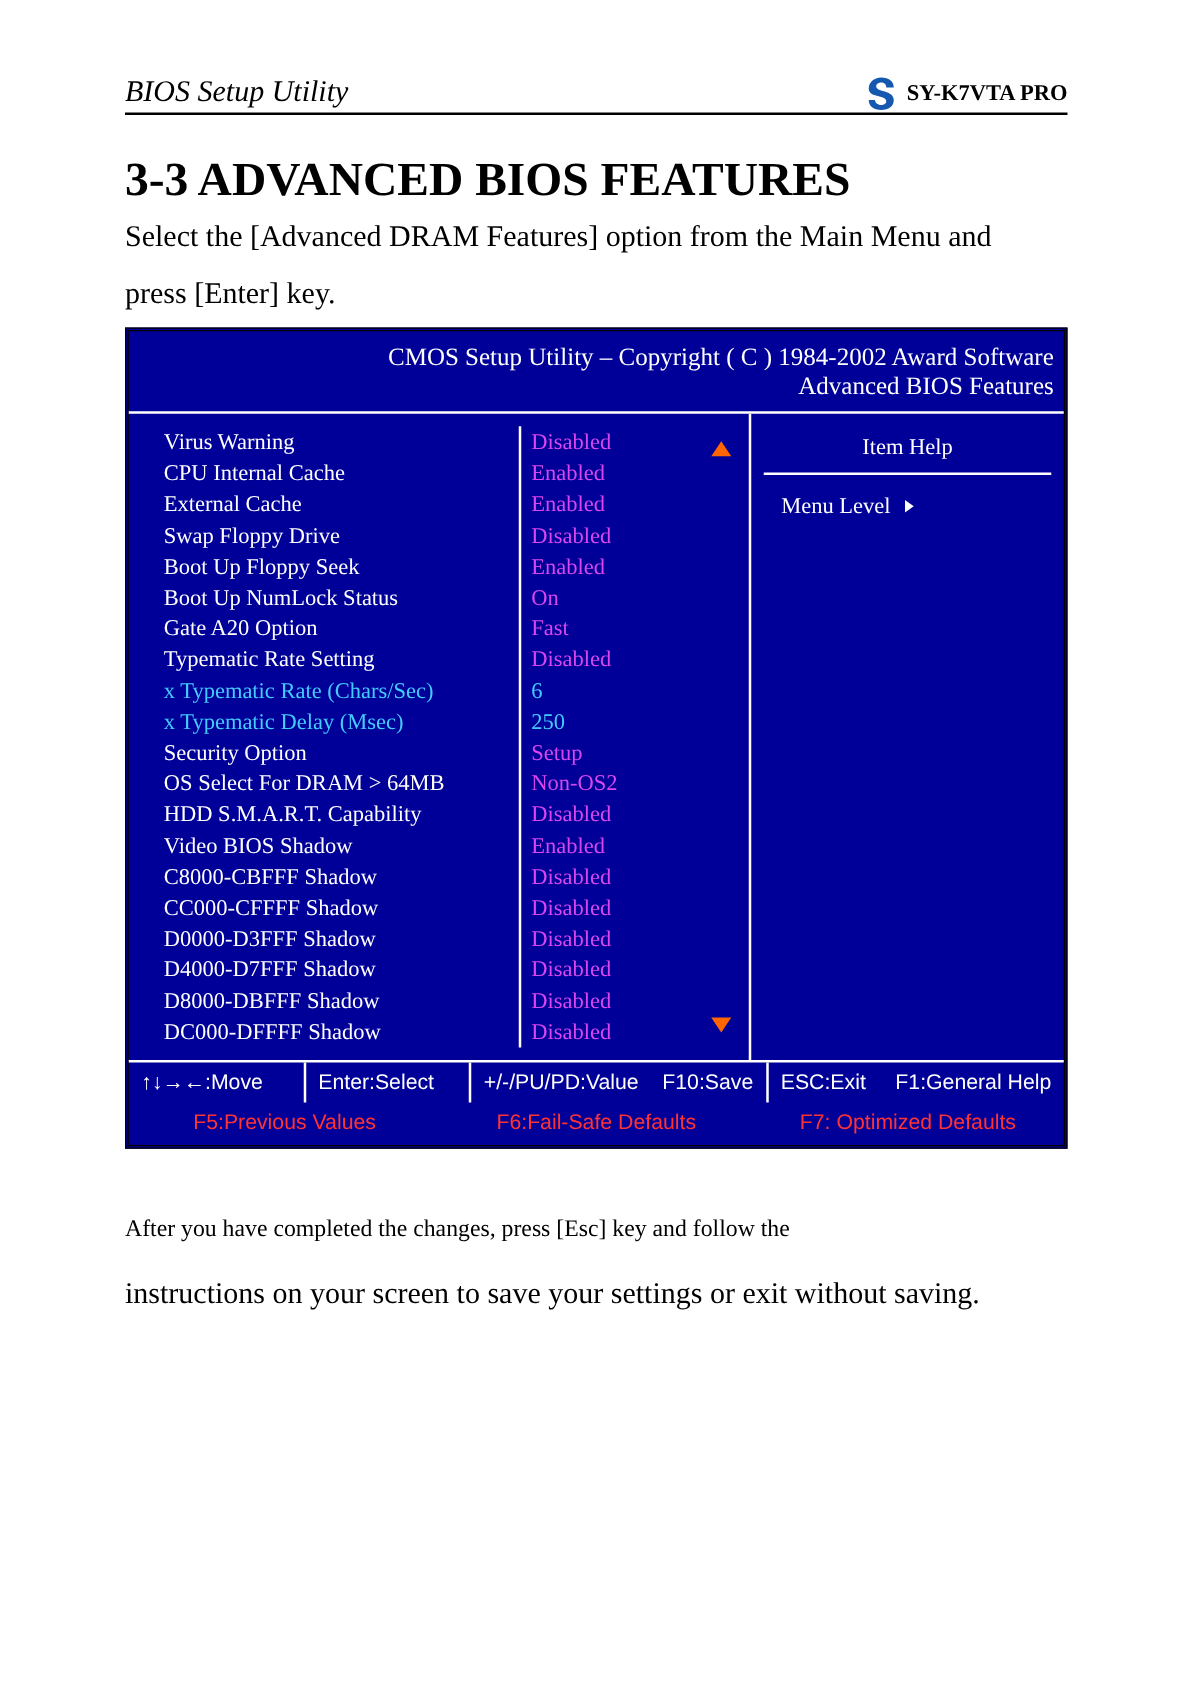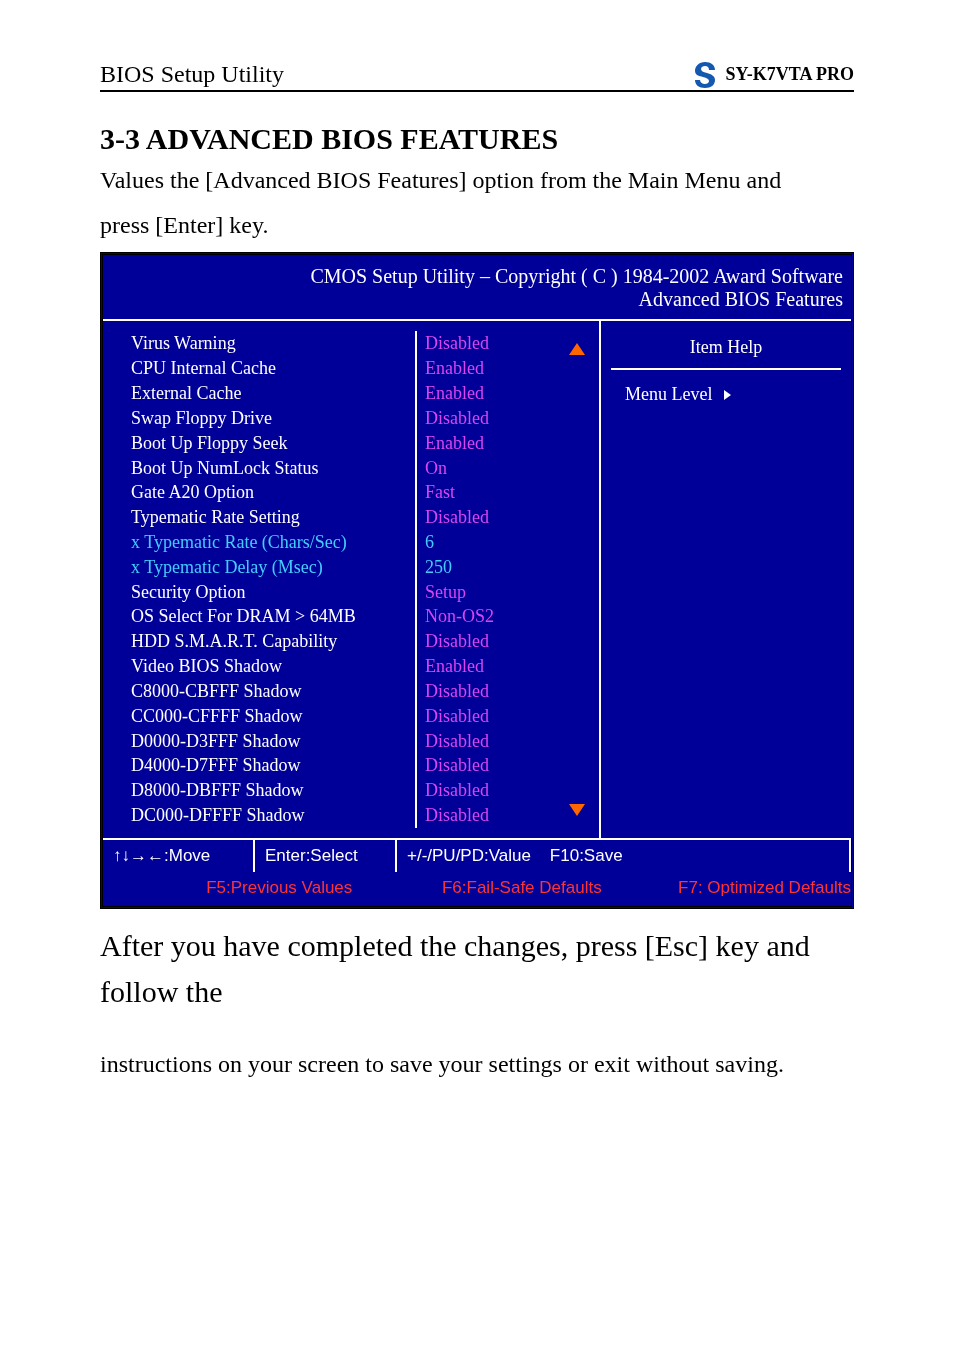--- a/index.html
+++ b/index.html
@@ -15,36 +15,37 @@
   }
   .header-row {
     display: flex;
     justify-content: space-between;
     align-items: center;
     border-bottom: 2px solid #000;
     padding-bottom: 2px;
     margin-bottom: 30px;
   }
   .header-left {
+    font-style: italic;
     font-size: 24px;
   }
   .header-right {
     font-weight: bold;
     font-size: 18px;
     display: flex;
     align-items: center;
     gap: 6px;
   }
   .logo {
     width: 28px;
     height: 28px;
     display: inline-block;
   }
   .section-num {
-    font-size: 30px;
+    font-size: 38px;
     font-weight: bold;
     margin: 0 0 6px 0;
   }
   .body-text {
     font-size: 24px;
     line-height: 1.55;
     margin: 0 0 8px 0;
   }
   .bios-box {
     border: 3px double #000;
@@ -135,45 +136,45 @@
   .foot-cell {
     border-right: 2px solid #fff;
     padding: 6px 10px;
     white-space: nowrap;
   }
   .foot-cell:last-child { border-right: none; }
   .foot-row2 {
     display: flex;
     padding: 6px 0 8px 0;
   }
-  .foot-row2 > div { flex:1; text-align:right; color:#ff3333; }
+  .foot-row2 > div { flex:1; text-align:center; color:#ff3333; }
   .after-text {
-    font-size: 30px;
+    font-size: 19px;
     line-height: 1.55;
-    margin-top: 14px;
+    margin-top: 50px;
   }
 </style>
 </head>
 <body>
 
 <div class="page">
   <div class="header-row">
     <div class="header-left">BIOS Setup Utility</div>
     <div class="header-right">
       <span class="logo">
         <svg viewBox="0 0 28 28">
             <path d="M14 2 C8 2 4 6 4 11 C4 15 8 16 12 17 C16 18 18 19 18 21 C18 23 16 24 14 24 C11 24 9 22 9 20 L4 20 C4 25 8 28 14 28 C20 28 24 25 24 20 C24 16 20 14 16 13 C12 12 10 11 10 9 C10 7 12 6 14 6 C17 6 18 8 18 10 L24 10 C24 5 20 2 14 2 Z" fill="#1558b0"></path>
           </svg>
       </span>
       <span>SY-K7VTA PRO</span>
     </div>
   </div>
 
   <h2 class="section-num">3-3  ADVANCED BIOS FEATURES</h2>
-  <p class="body-text">Values the [Advanced BIOS Features] option from the Main Menu and</p>
+  <p class="body-text">Select the [Advanced DRAM Features] option from the Main Menu and</p>
   <p class="body-text">press [Enter] key.</p>
 
   <div class="bios-box">
     <div class="bios-title">
       <div>CMOS Setup Utility – Copyright ( C ) 1984-2002 Award Software</div>
       <div>Advanced BIOS Features</div>
     </div>
     <div class="bios-main">
       <div class="bios-left">
         <div class="bios-labels" id="bios-labels"><div>Virus Warning</div><div>CPU Internal Cache</div><div>External Cache</div><div>Swap Floppy Drive</div><div>Boot Up Floppy Seek</div><div>Boot Up NumLock Status</div><div>Gate A20 Option</div><div>Typematic Rate Setting</div><div class="cyan">x Typematic Rate (Chars/Sec)</div><div class="cyan">x Typematic Delay (Msec)</div><div>Security Option</div><div>OS Select For DRAM &gt; 64MB</div><div>HDD S.M.A.R.T. Capability</div><div>Video BIOS Shadow</div><div>C8000-CBFFF Shadow</div><div>CC000-CFFFF Shadow</div><div>D0000-D3FFF Shadow</div><div>D4000-D7FFF Shadow</div><div>D8000-DBFFF Shadow</div><div>DC000-DFFFF Shadow</div></div>
@@ -192,20 +193,24 @@
       </div>
     </div>
     <div class="bios-footer">
       <div class="foot-row">
         <div class="foot-cell" style="width:130px">↑↓→←:Move</div>
         <div class="foot-cell" style="width:120px">Enter:Select</div>
         <div class="foot-cell" style="flex:1;border-right:2px solid #fff;">
           <span>+/-/PU/PD:Value</span>&nbsp;&nbsp;&nbsp;
           <span>F10:Save</span>
         </div>
+        <div class="foot-cell" style="width:220px">
+          <span>ESC:Exit</span>&nbsp;&nbsp;&nbsp;&nbsp;
+          <span>F1:General Help</span>
+        </div>
       </div>
       <div class="foot-row2">
         <div>F5:Previous Values</div>
         <div>F6:Fail-Safe Defaults</div>
         <div>F7: Optimized Defaults</div>
       </div>
     </div>
   </div>
 
   <p class="after-text">After you have completed the changes, press [Esc] key and follow the</p>

